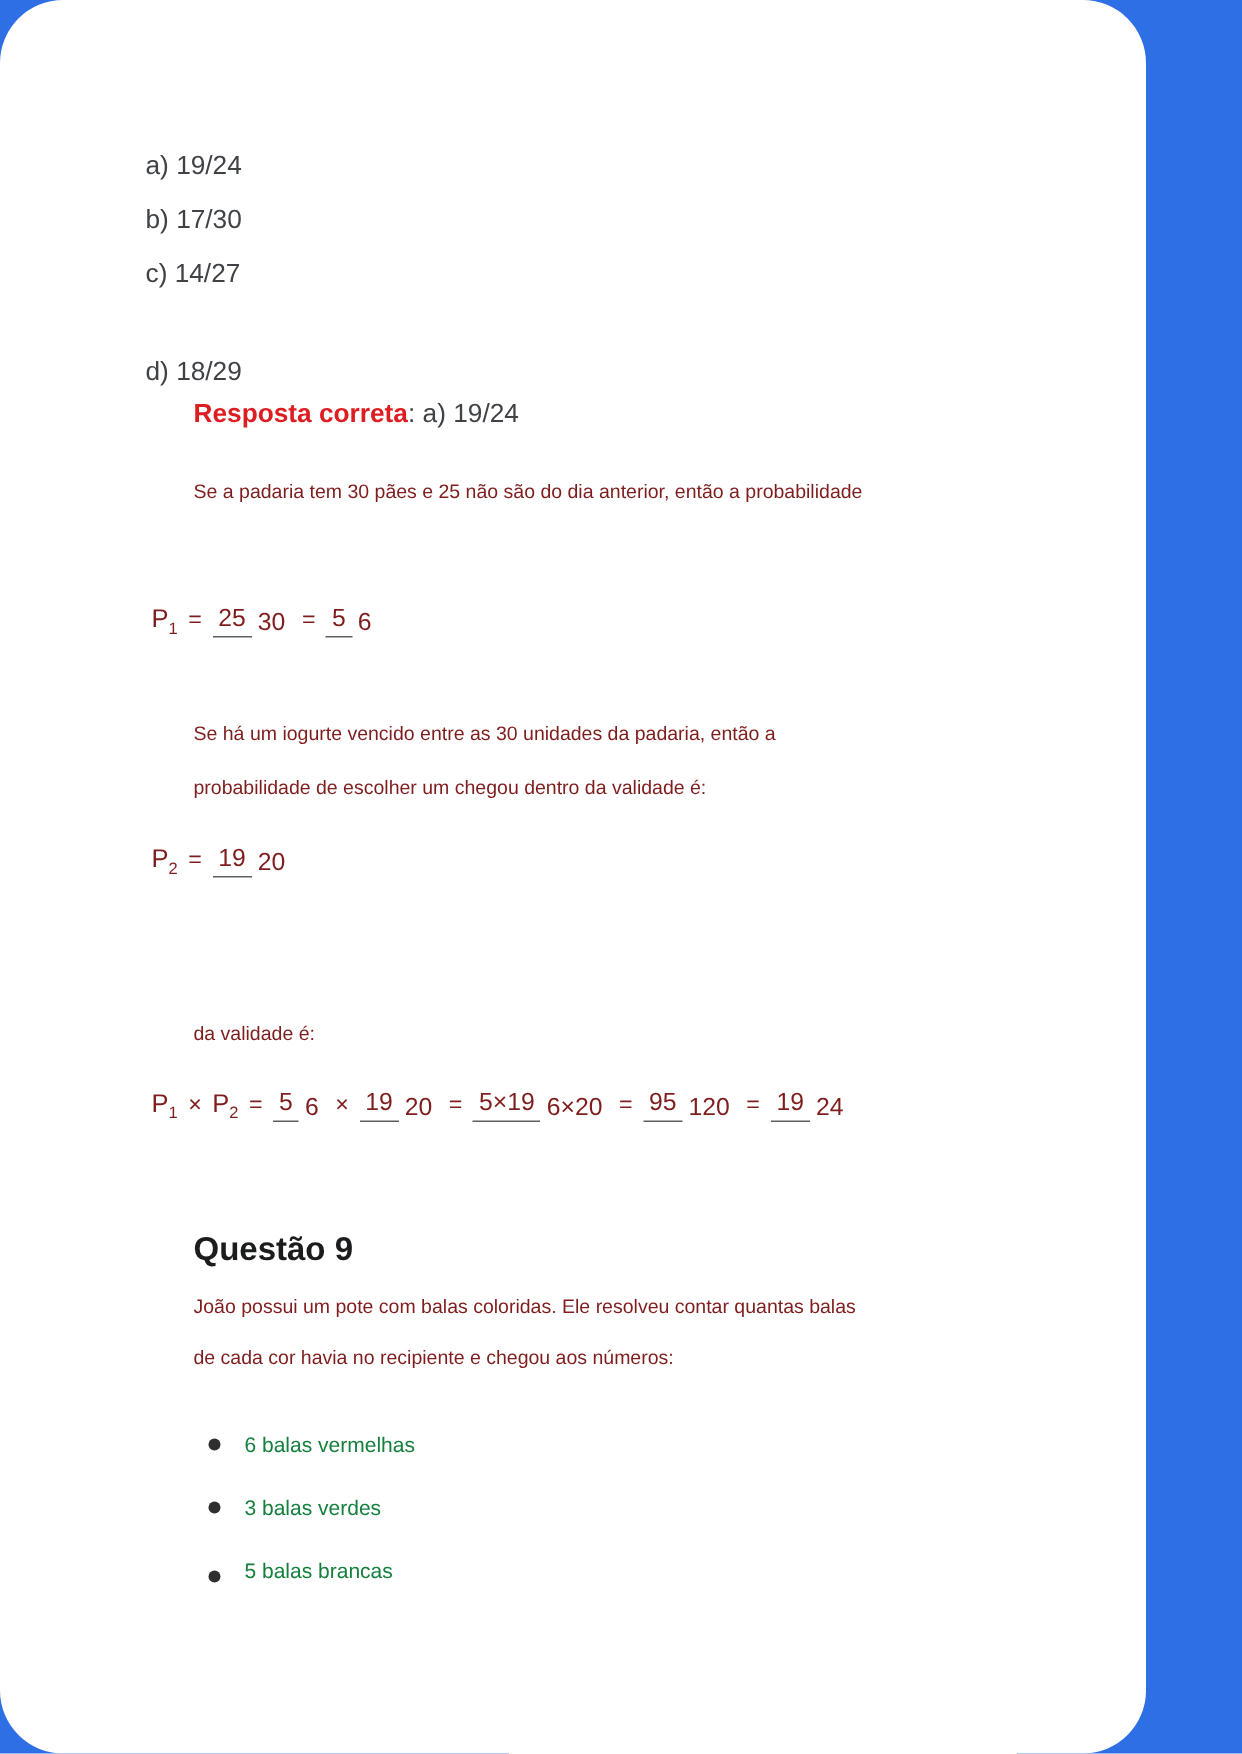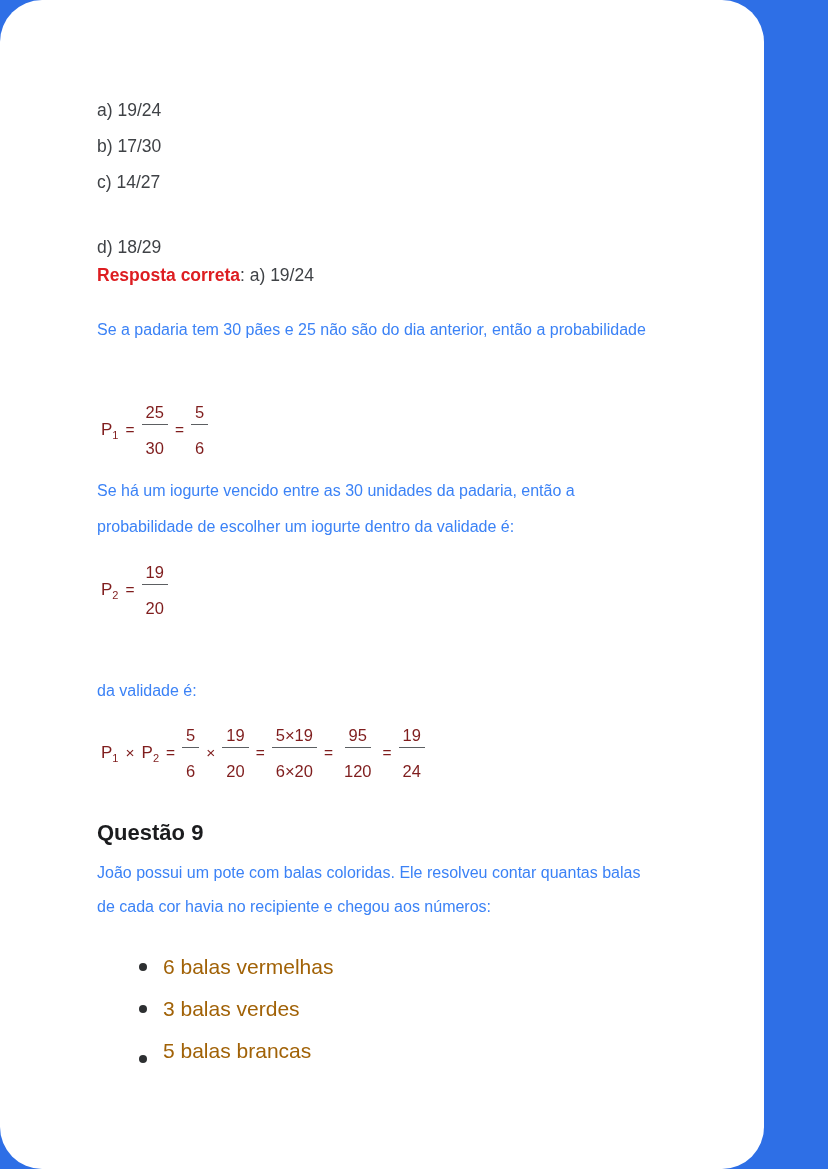--- a/index.html
+++ b/index.html
@@ -9,24 +9,24 @@
     font-family:"Liberation Sans", sans-serif;
     overflow:hidden;
   }
   .page{
     position:relative;
     width:764px;height:1169px;
     background:#ffffff;
     border-radius:42px;
     overflow:hidden;
   }
-  .abs{position:absolute;white-space:nowrap;}
+  .abs{position:absolute;white-space:nowrap;margin-left:32px;}
   .body-text{
-    font-size:16px;
-    color:#3b82f6;
+    font-size:13px;
+    color:#7f1d1d;
     line-height:1.25;
   }
   .option-line{
     position:absolute;
     left:97px;
     font-size:17.5px;
     color:#3f4246;
     white-space:nowrap;
   }
   .answer-line{left:97px;top:265px;font-size:17.5px;}
@@ -40,25 +40,24 @@
     align-items:center;
     font-family:Liberation Sans, sans-serif;
     color:#7f1d1d;
     font-size:17px;
   }
   .formula .tok-sub{display:inline-block;}
   .formula .tok-sub sub{font-size:11px;line-height:1;}
   .formula .tok-op{margin:0 7px;font-size:15.5px;}
   .formula .frac{
     display:inline-flex;
-    flex-direction:column;
+    flex-direction:row;
     align-items:center;
     line-height:1.15;
     font-size:16.5px;
-    gap:12px;
   }
   .formula .frac .num{padding:0 4px 2px 4px;border-bottom:1.6px solid #5c5f62;}
   .formula .frac .den{padding:2px 4px 0 4px;}
   .q-title{
     left:97px;top:820px;
     font-size:22px;
     font-weight:700;
     color:#1b1c1e;
   }
   .bullet-row{
@@ -68,22 +67,22 @@
     align-items:center;
   }
   .bullet-dot{
     width:8px;height:8px;
     border-radius:50%;
     background:#2d2f31;
     margin-right:16px;
     flex:0 0 auto;
   }
   .bullet-text{
-    font-size:21px;
-    color:#a16207;
+    font-size:14px;
+    color:#15803d;
     white-space:nowrap;
   }
 </style>
 </head>
 <body>
 
 <div class="page">
 
   <div>
       <div class="option-line" style="top: 100px;">a) 19/24</div>
@@ -106,21 +105,21 @@
         <span class="den">30</span>
       </span>
       <span class="tok-op">=</span>
       <span class="frac">
         <span class="num">5</span>
         <span class="den">6</span>
       </span>
     </div>
 
   <div class="abs body-text para-line" style="top:481px">Se há um iogurte vencido entre as 30 unidades da padaria, então a</div>
-  <div class="abs body-text para-line" style="top:517px">probabilidade de escolher um iogurte dentro da validade é:</div>
+  <div class="abs body-text para-line" style="top:517px">probabilidade de escolher um chegou dentro da validade é:</div>
 
   <div class="formula" style="top:563px">
       <span class="tok-sub">P<sub>2</sub></span>
       <span class="tok-op">=</span>
       <span class="frac">
         <span class="num">19</span>
         <span class="den">20</span>
       </span>
     </div>
 

